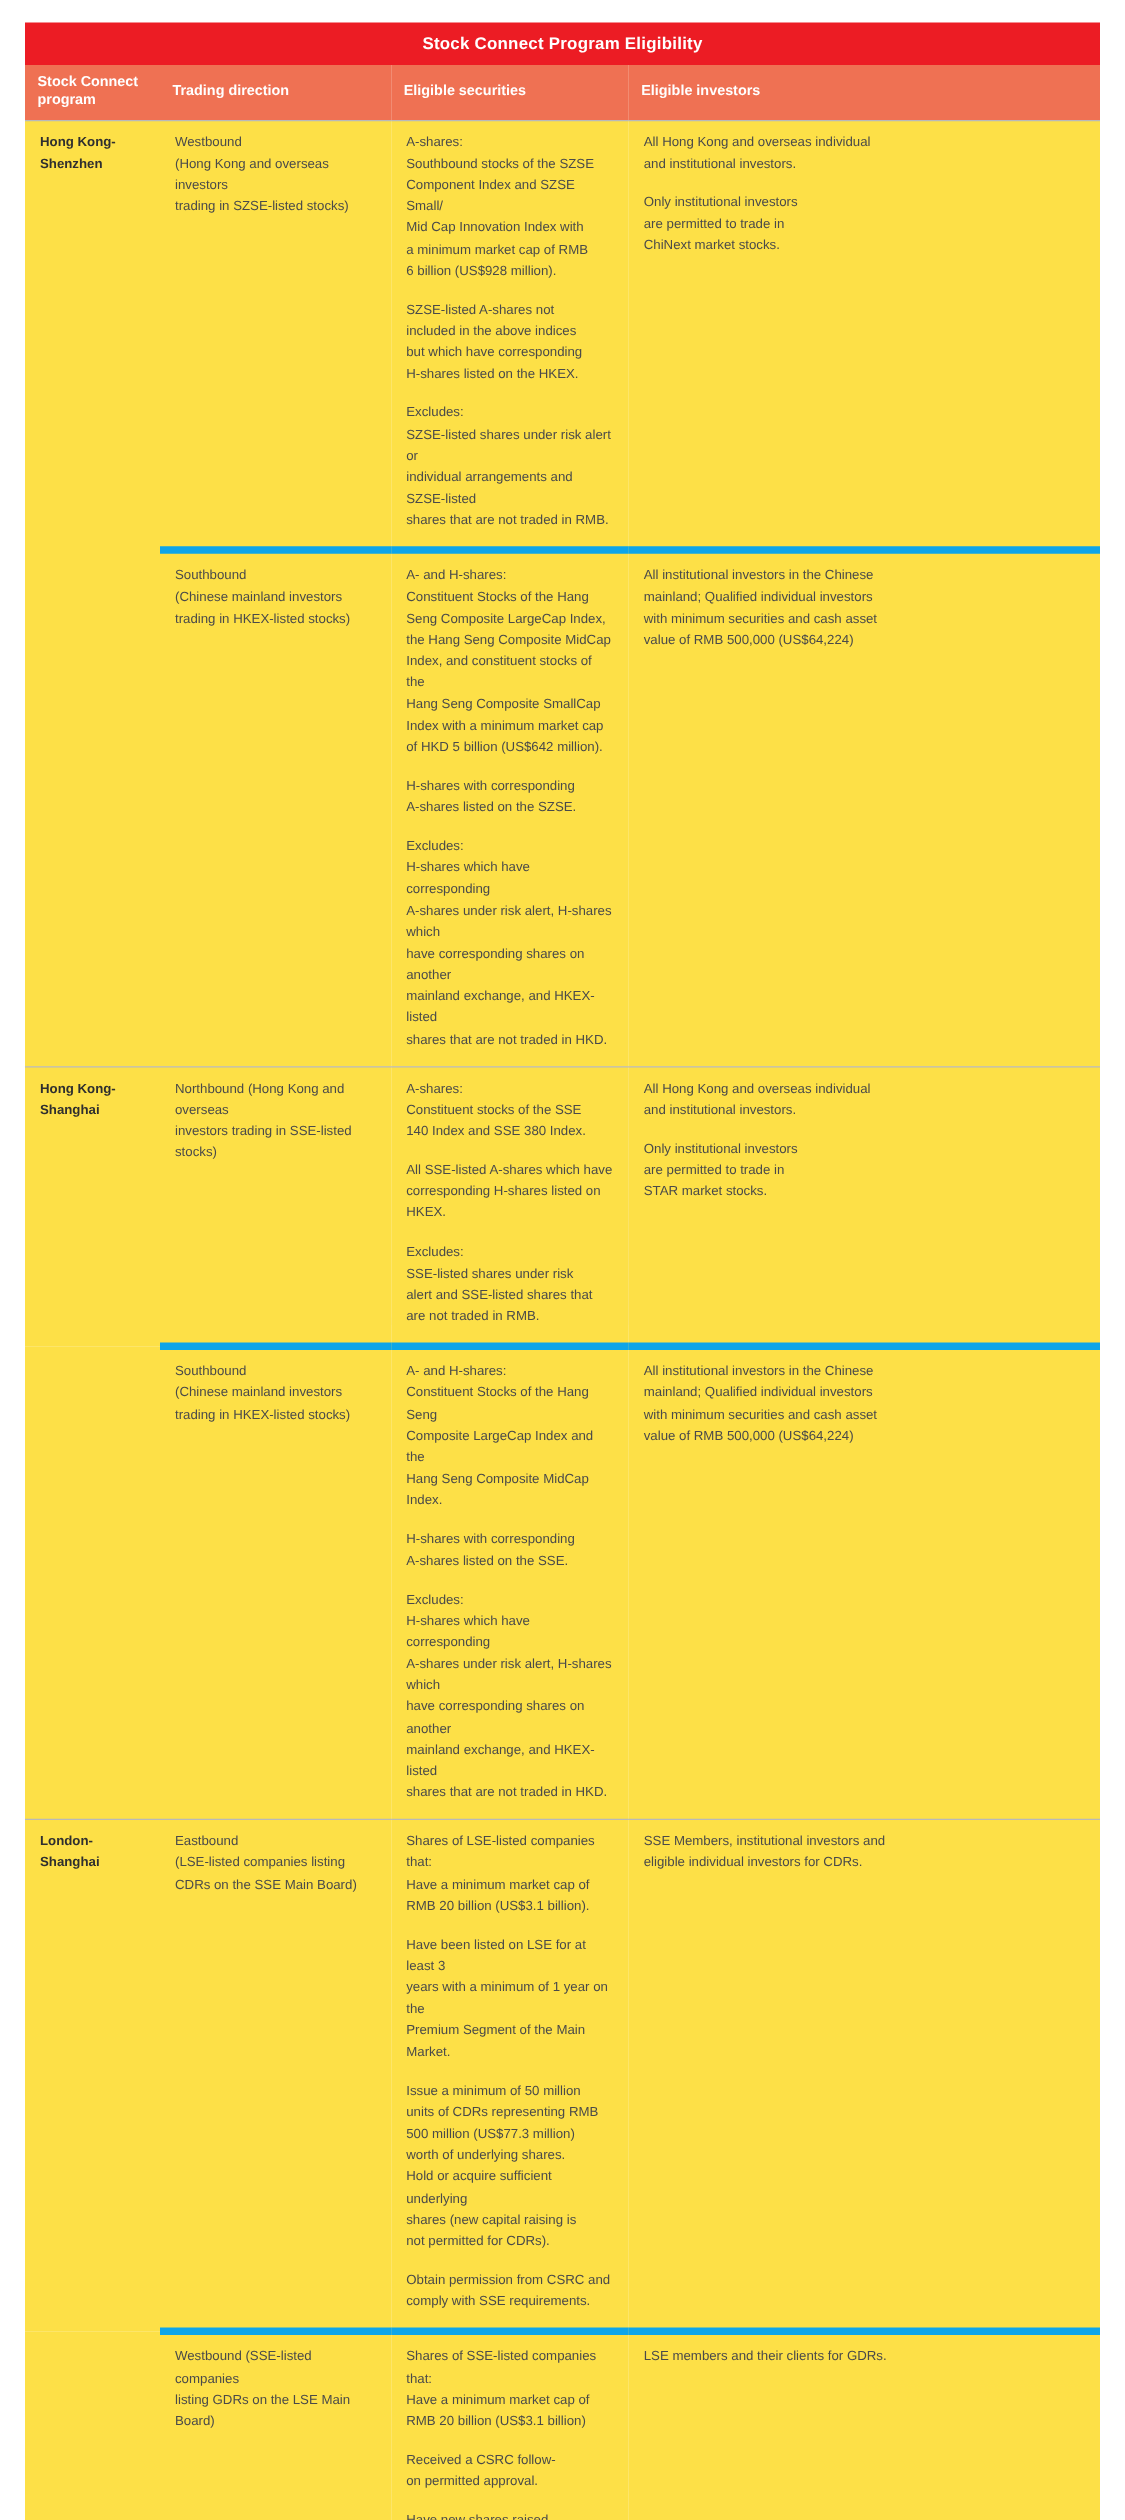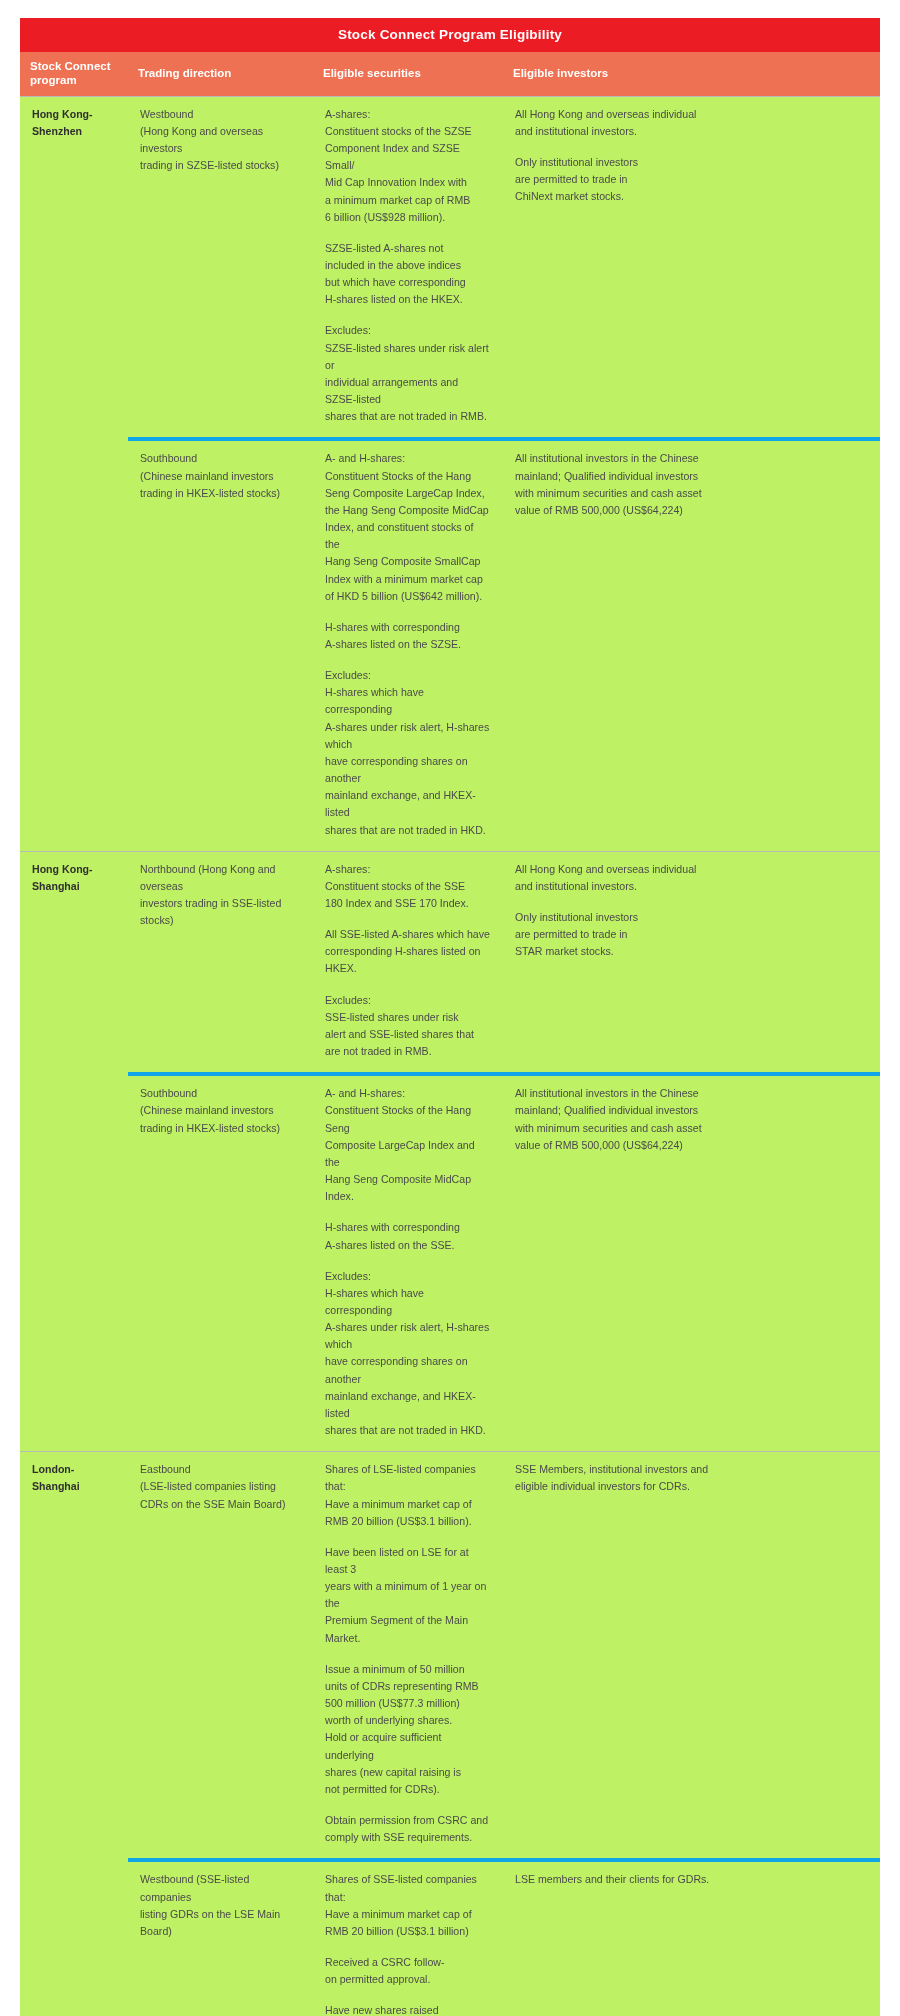--- a/index.html
+++ b/index.html
@@ -54,34 +54,34 @@
     color:#ffffff;
     font-size:11.5px;
     font-weight:bold;
     vertical-align:middle;
     padding:7px 10px 8px 10px;
     line-height:1.25;
   }
   .col-head td.c1{}
 
   tbody td{
-    background:#bef264;
+    background:#fde047;
     font-size:10.6px;
     line-height:1.62;
     color:#4a4a4a;
     vertical-align:top;
     padding:9px 12px 12px 12px;
   }
   tbody td.c1{
     font-weight:bold;
     color:#2f2f2f;
     padding-left:12px;
   }
   tr.sec-start > td{border-top:1px solid #b9b9b9;}
-  tr.sub-row > td.c2, tr.sub-row > td.c3, tr.sub-row > td.c4{border-top:4px solid #0ea5e9;}
+  tr.sub-row > td.c2, tr.sub-row > td.c3, tr.sub-row > td.c4{border-top:6px solid #0ea5e9;}
   tr.sub-row > td.c1{border-top:none;}
 
   .para{margin:0 0 14px 0;}
   .para:last-child{margin-bottom:0;}
   .para .ln{display:block;}
 </style>
 </head>
 <body>
 
 <div class="sheet">
@@ -123,21 +123,21 @@
             <td class="c2">
               <div class="para">
                 <span class="ln">Westbound</span>
                 <span class="ln">(Hong Kong and overseas investors</span>
                 <span class="ln">trading in SZSE-listed stocks)</span>
               </div>
             </td>
             <td class="c3">
               <div class="para">
                 <span class="ln">A-shares:</span>
-                <span class="ln">Constituent stocks of the SZSE</span>
+                <span class="ln">Southbound stocks of the SZSE</span>
                 <span class="ln">Component Index and SZSE Small/</span>
                 <span class="ln">Mid Cap Innovation Index with</span>
                 <span class="ln">a minimum market cap of RMB</span>
                 <span class="ln">6 billion (US$928 million).</span>
               </div>
               <div class="para">
                 <span class="ln">SZSE-listed A-shares not</span>
                 <span class="ln">included in the above indices</span>
                 <span class="ln">but which have corresponding</span>
                 <span class="ln">H-shares listed on the HKEX.</span>
@@ -213,21 +213,21 @@
             <td class="c2">
               <div class="para">
                 <span class="ln">Northbound (Hong Kong and overseas</span>
                 <span class="ln">investors trading in SSE-listed stocks)</span>
               </div>
             </td>
             <td class="c3">
               <div class="para">
                 <span class="ln">A-shares:</span>
                 <span class="ln">Constituent stocks of the SSE</span>
-                <span class="ln">180 Index and SSE 170 Index.</span>
+                <span class="ln">140 Index and SSE 380 Index.</span>
               </div>
               <div class="para">
                 <span class="ln">All SSE-listed A-shares which have</span>
                 <span class="ln">corresponding H-shares listed on HKEX.</span>
               </div>
               <div class="para">
                 <span class="ln">Excludes:</span>
                 <span class="ln">SSE-listed shares under risk</span>
                 <span class="ln">alert and SSE-listed shares that</span>
                 <span class="ln">are not traded in RMB.</span>

